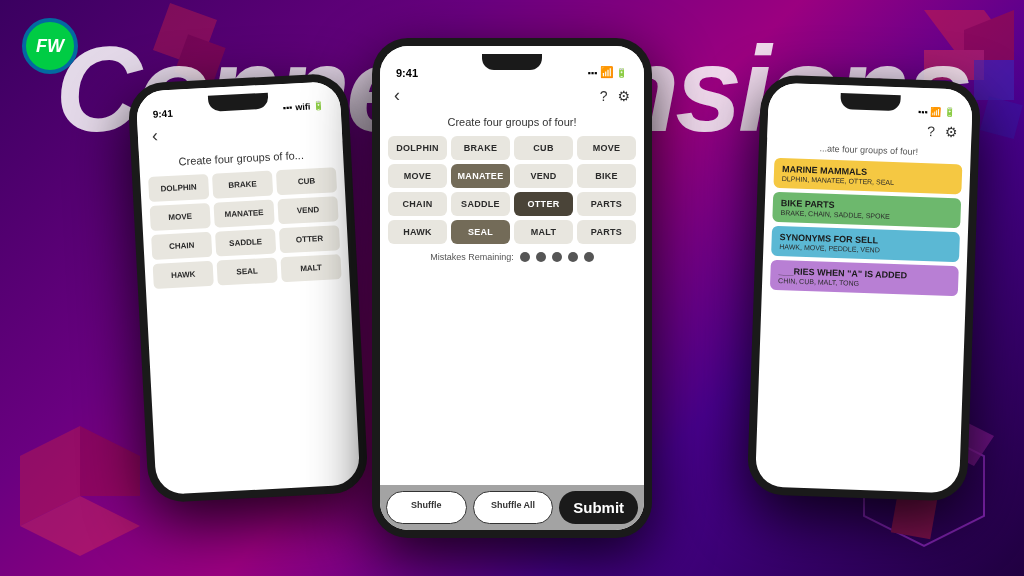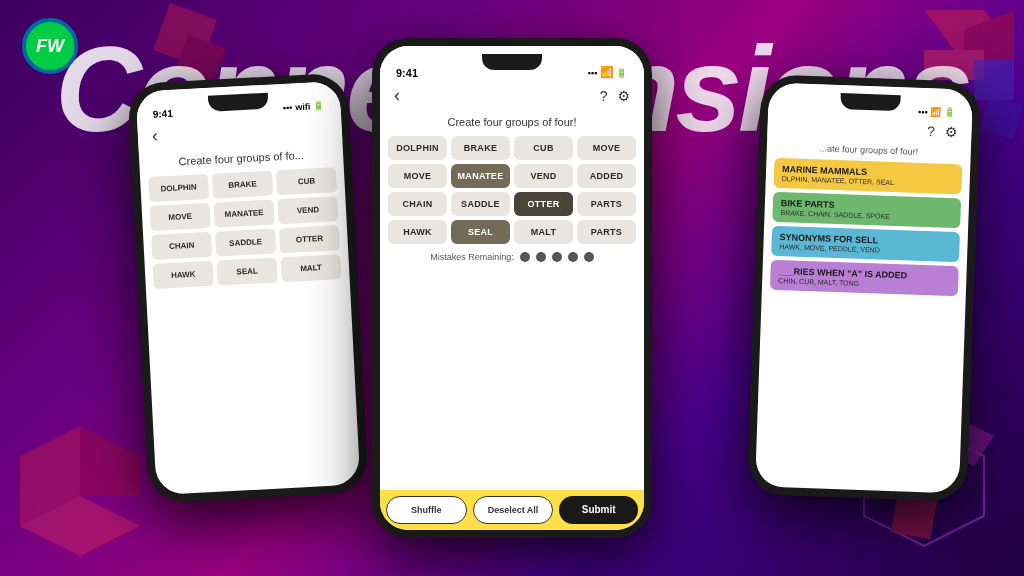--- a/index.html
+++ b/index.html
@@ -255,21 +255,21 @@
       height: 10px;
       border-radius: 50%;
       background: #555;
     }
 
     
     .bottom-buttons {
       display: flex;
       gap: 6px;
       padding: 6px;
-      background: #fde047;
+      background: #a3a3a3;
       flex-shrink: 0;
     }
 
     .btn-shuffle, .btn-deselect {
       flex: 1;
       padding: 8px 4px;
       border-radius: 20px;
       border: 1.5px solid #333;
       background: white;
       font-size: 9px;
@@ -277,21 +277,21 @@
       color: #333;
       text-align: center;
     }
 
     .btn-submit {
       flex: 1;
       padding: 8px 4px;
       border-radius: 20px;
       border: none;
       background: #1a1a1a;
-      font-size: 10px;
+      font-size: 15px;
       font-weight: 700;
       color: white;
       text-align: center;
     }
 
     
     .category-list {
       display: flex;
       flex-direction: column;
       gap: 4px;
@@ -441,42 +441,42 @@
       <div class="game-area">
         <div class="game-subtitle">Create four groups of four!</div>
         <div class="word-grid">
           <div class="word-tile">DOLPHIN</div>
           <div class="word-tile">BRAKE</div>
           <div class="word-tile">CUB</div>
           <div class="word-tile">MOVE</div>
           <div class="word-tile">MOVE</div>
           <div class="word-tile selected">MANATEE</div>
           <div class="word-tile">VEND</div>
-          <div class="word-tile">ADDED</div>
+          <div class="word-tile">BIKE</div>
           <div class="word-tile">CHAIN</div>
           <div class="word-tile">SADDLE</div>
           <div class="word-tile dark-selected">OTTER</div>
           <div class="word-tile">PARTS</div>
           <div class="word-tile">HAWK</div>
           <div class="word-tile selected">SEAL</div>
           <div class="word-tile">MALT</div>
           <div class="word-tile">PARTS</div>
         </div>
         <div class="mistakes-row">
           <span>Mistakes Remaining:</span>
           <div class="mistake-dot"></div>
           <div class="mistake-dot"></div>
           <div class="mistake-dot"></div>
           <div class="mistake-dot"></div>
           <div class="mistake-dot"></div>
         </div>
       </div>
       <div class="bottom-buttons">
         <div class="btn-shuffle">Shuffle</div>
-        <div class="btn-deselect">Deselect All</div>
+        <div class="btn-deselect">Shuffle All</div>
         <div class="btn-submit">Submit</div>
       </div>
     </div>
   </div>
 
   <div class="phone phone-right">
     <div class="phone-screen">
       <div class="notch"></div>
       <div class="status-bar">
         <span style="font-size:10px;font-weight:700;padding-top:10px;opacity:0;">9:41</span>

